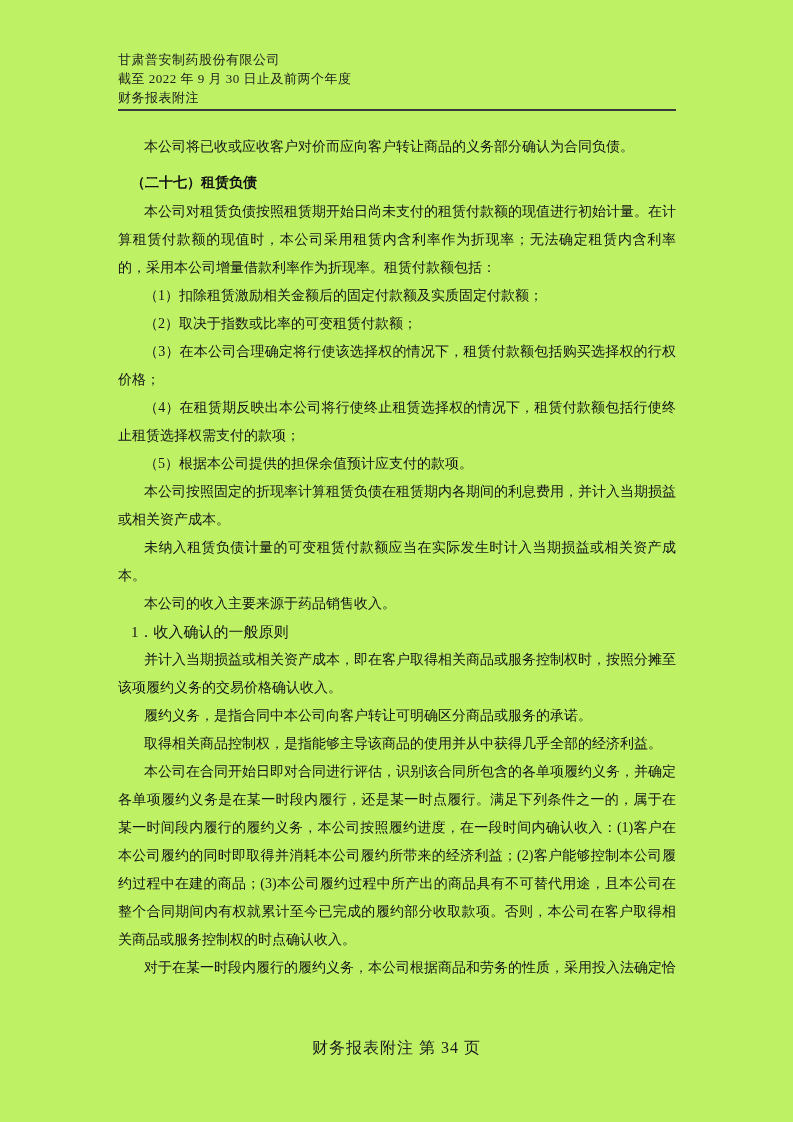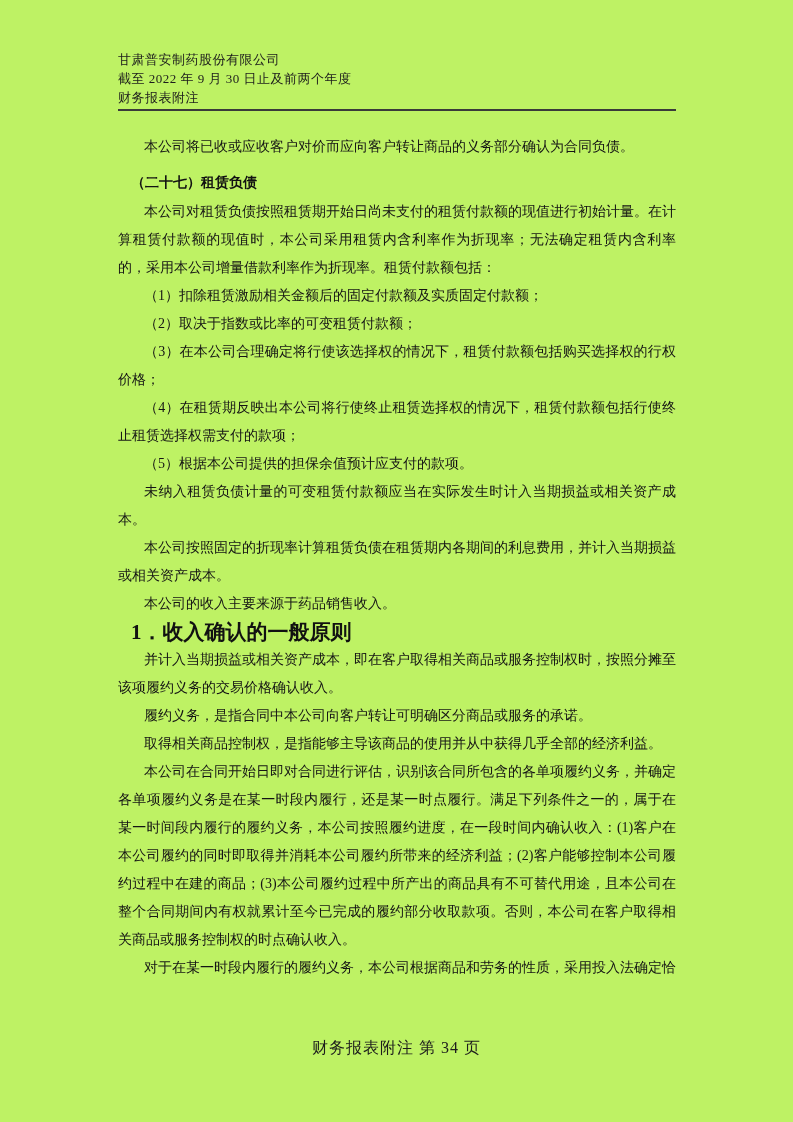--- a/index.html
+++ b/index.html
@@ -47,22 +47,22 @@
   .sec-heading {
     font-size: 14px;
     font-weight: bold;
     line-height: 28px;
     margin: 8px 0 1px 0;
     text-indent: 13px;
     text-align: left;
     color: #111;
   }
   .sub-heading {
-    font-size: 21px;
-    font-weight: bold;
+    font-size: 15px;
+    font-weight: normal;
     line-height: 28px;
     margin: 0;
     text-indent: 13px;
     text-align: left;
     color: #111;
   }
   .doc-footer {
     position: absolute;
     left: 0;
     top: 1038px;
@@ -89,22 +89,22 @@
   <div class="content">
     <p>本公司将已收或应收客户对价而应向客户转让商品的义务部分确认为合同负债。</p>
 
     <h2 class="sec-heading">（二十七）租赁负债</h2>
     <p>本公司对租赁负债按照租赁期开始日尚未支付的租赁付款额的现值进行初始计量。在计算租赁付款额的现值时，本公司采用租赁内含利率作为折现率；无法确定租赁内含利率的，采用本公司增量借款利率作为折现率。租赁付款额包括：</p>
     <p>（1）扣除租赁激励相关金额后的固定付款额及实质固定付款额；</p>
     <p>（2）取决于指数或比率的可变租赁付款额；</p>
     <p>（3）在本公司合理确定将行使该选择权的情况下，租赁付款额包括购买选择权的行权价格；</p>
     <p>（4）在租赁期反映出本公司将行使终止租赁选择权的情况下，租赁付款额包括行使终止租赁选择权需支付的款项；</p>
     <p>（5）根据本公司提供的担保余值预计应支付的款项。</p>
+    <p>本公司按照固定的折现率计算租赁负债在租赁期内各期间的利息费用，并计入当期损益或相关资产成本。</p>
     <p>未纳入租赁负债计量的可变租赁付款额应当在实际发生时计入当期损益或相关资产成本。</p>
-    <p>本公司按照固定的折现率计算租赁负债在租赁期内各期间的利息费用，并计入当期损益或相关资产成本。</p>
 
     <p>本公司的收入主要来源于药品销售收入。</p>
     <h3 class="sub-heading">1．收入确认的一般原则</h3>
     <p>并计入当期损益或相关资产成本，即在客户取得相关商品或服务控制权时，按照分摊至该项履约义务的交易价格确认收入。</p>
     <p>履约义务，是指合同中本公司向客户转让可明确区分商品或服务的承诺。</p>
     <p>取得相关商品控制权，是指能够主导该商品的使用并从中获得几乎全部的经济利益。</p>
     <p>本公司在合同开始日即对合同进行评估，识别该合同所包含的各单项履约义务，并确定各单项履约义务是在某一时段内履行，还是某一时点履行。满足下列条件之一的，属于在某一时间段内履行的履约义务，本公司按照履约进度，在一段时间内确认收入：(1)客户在本公司履约的同时即取得并消耗本公司履约所带来的经济利益；(2)客户能够控制本公司履约过程中在建的商品；(3)本公司履约过程中所产出的商品具有不可替代用途，且本公司在整个合同期间内有权就累计至今已完成的履约部分收取款项。否则，本公司在客户取得相关商品或服务控制权的时点确认收入。</p>
     <p>对于在某一时段内履行的履约义务，本公司根据商品和劳务的性质，采用投入法确定恰</p>
   </div>
 

